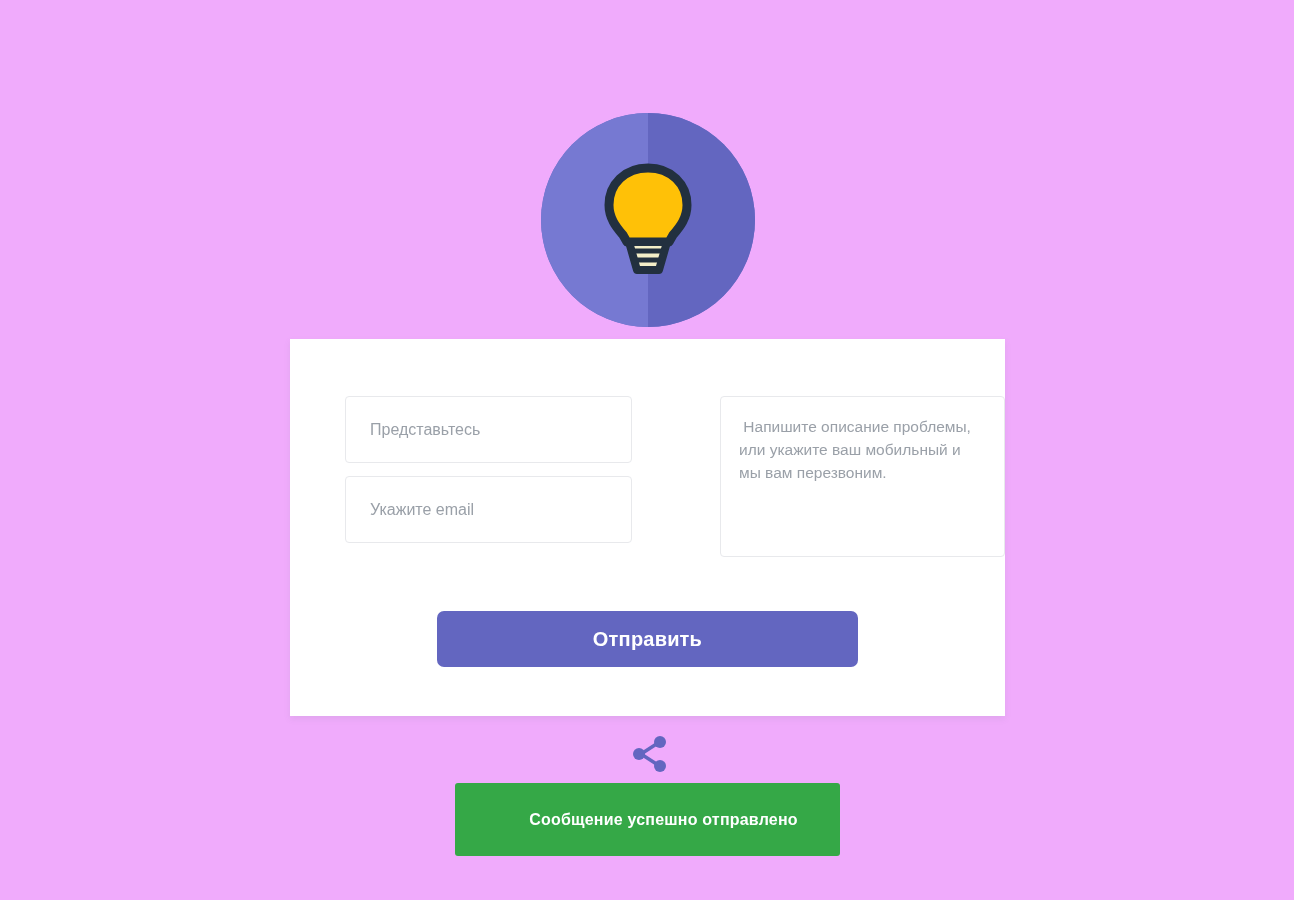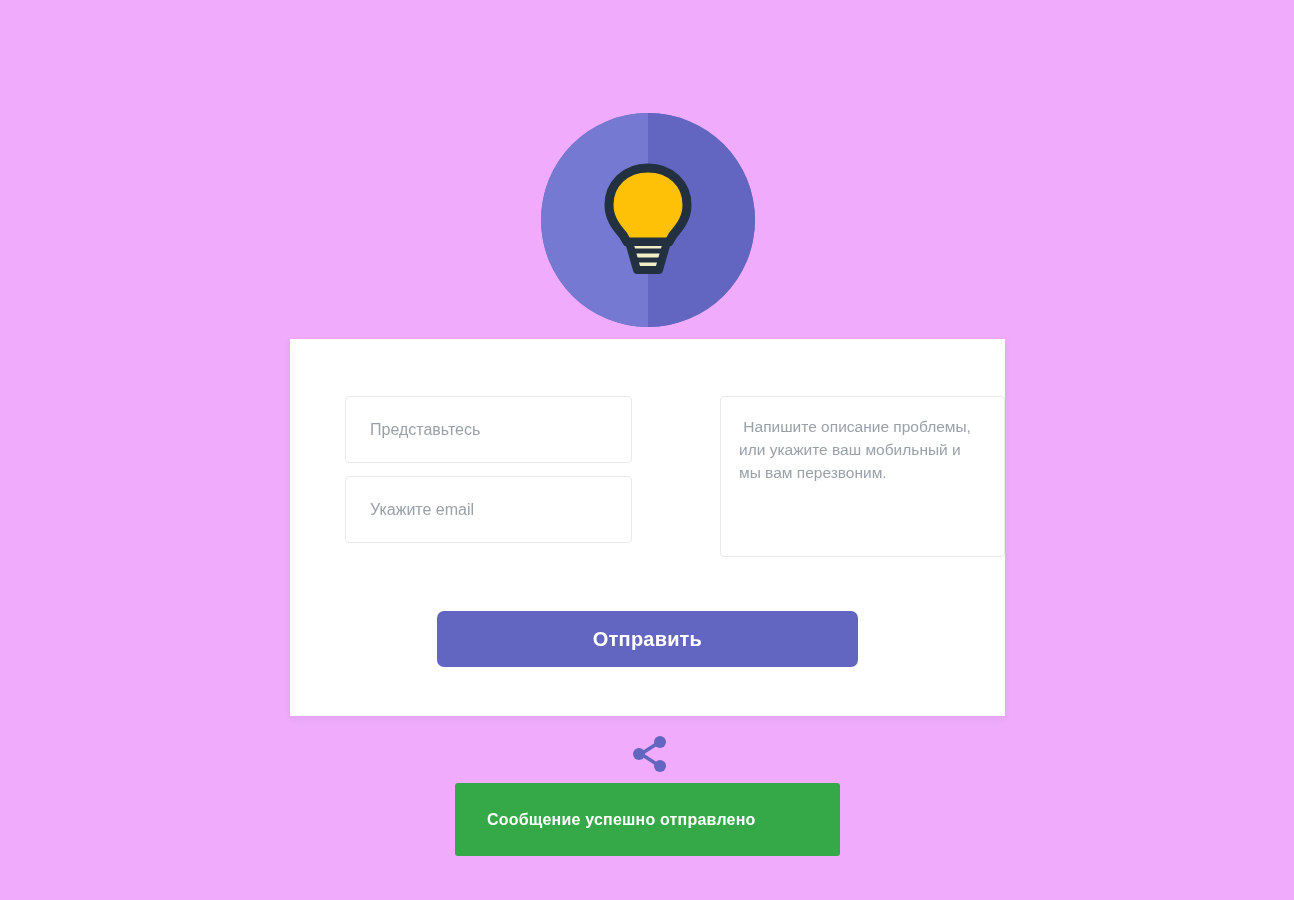--- a/index.html
+++ b/index.html
@@ -154,21 +154,21 @@
     background: #35a847;
     border: none;
     border-radius: 3px;
     color: #ffffff;
     font-family: "Liberation Sans", "DejaVu Sans", sans-serif;
     font-size: 16px;
     font-weight: bold;
     letter-spacing: 0.2px;
     display: flex;
     align-items: center;
-    justify-content: flex-start;
+    justify-content: center;
     cursor: pointer;
     padding-left: 32px;
   }
 </style>
 </head>
 <body>
 
 <div class="page">
 
   <div class="logo-badge">

